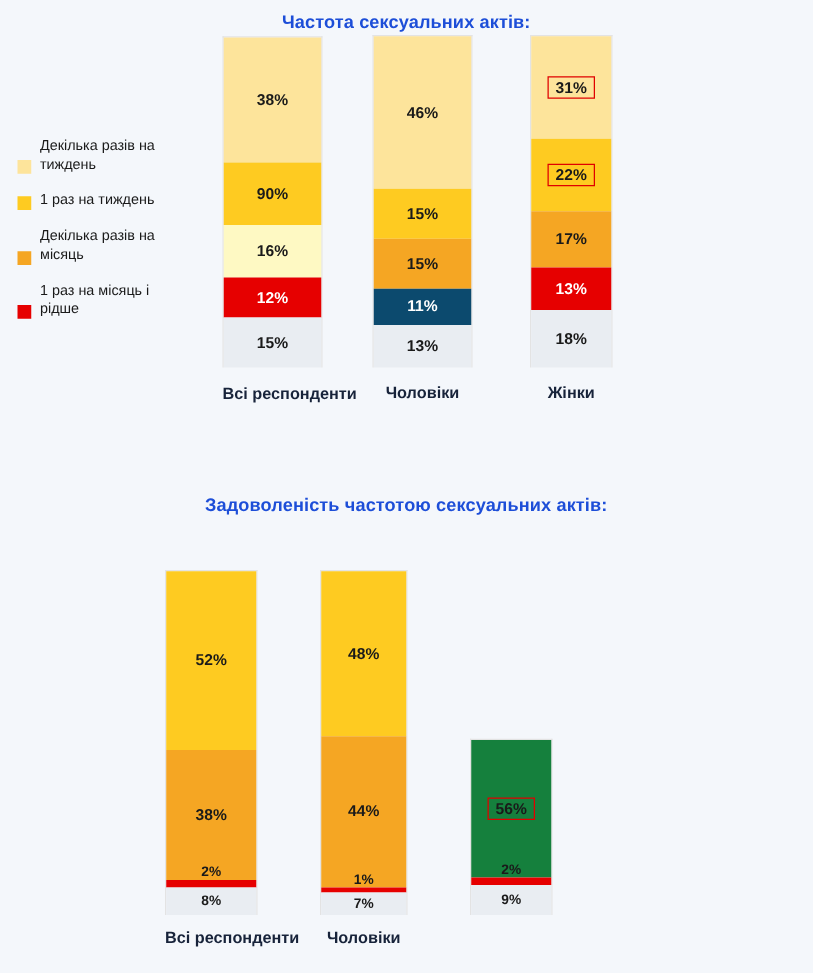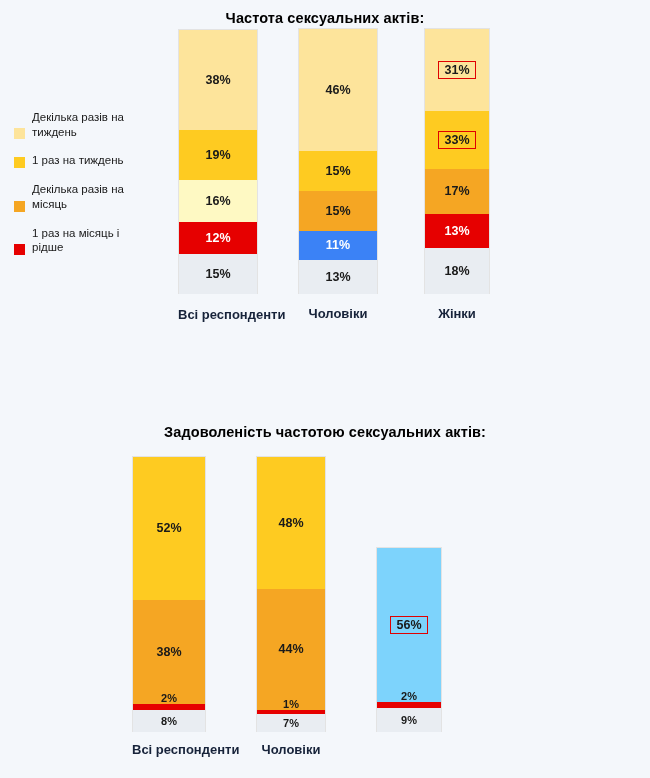--- a/index.html
+++ b/index.html
@@ -21,25 +21,25 @@
     left: 0;
     width: 650px;
   }
   #chart1 { top: 0; height: 390px; }
   #chart2 { top: 390px; height: 388px; }
 
   .chart-title {
     text-align: center;
     font-size: 14.5px;
     font-weight: bold;
-    color: #000000;
+    color: #1d4ed8;
     letter-spacing: 0.1px;
   }
   #chart1 .chart-title { margin-top: 10px; }
-  #chart2 .chart-title { margin-top: 34px; }
+  #chart2 .chart-title { margin-top: 7px; }
 
   
   .legend {
     position: absolute;
     font-size: 11.5px;
     line-height: 1.28;
     color: #1a1a1a;
   }
   .legend-row {
     display: flex;
@@ -151,21 +151,21 @@
   </div>
 
   <div class="bars" style="top:0;height:340px;">
 
     <div class="bar-group" style="left:178px;width:80px;bottom:46px;">
       <div class="bar">
         <div class="seg dark-text" style="height:100px;background:#fde49b">
           <span class="val">38%</span>
         </div>
         <div class="seg dark-text" style="height:50px;background:#fecb21">
-          <span class="val">19%</span>
+          <span class="val">90%</span>
         </div>
         <div class="seg dark-text" style="height:42px;background:#fef9c3">
           <span class="val">16%</span>
         </div>
         <div class="seg white-text" style="height:32px;background:#e60000">
           <span class="val">12%</span>
         </div>
         <div class="seg dark-text" style="height:40px;background:#e9edf2">
           <span class="val">15%</span>
         </div>
@@ -177,37 +177,37 @@
       <div class="bar">
         <div class="seg dark-text" style="height:122px;background:#fde49b">
           <span class="val">46%</span>
         </div>
         <div class="seg dark-text" style="height:40px;background:#fecb21">
           <span class="val">15%</span>
         </div>
         <div class="seg dark-text" style="height:40px;background:#f5a623">
           <span class="val">15%</span>
         </div>
-        <div class="seg white-text" style="height:29px;background:#3b82f6">
+        <div class="seg white-text" style="height:29px;background:#0c4a6e">
           <span class="val">11%</span>
         </div>
         <div class="seg dark-text" style="height:34px;background:#e9edf2">
           <span class="val">13%</span>
         </div>
       </div>
       <div class="group-label" style="top:278px;">Чоловіки</div>
     </div>
 
     <div class="bar-group" style="left:424px;width:66px;bottom:46px;">
       <div class="bar">
         <div class="seg dark-text highlight" style="height:82px;background:#fde49b">
           <span class="val">31%</span>
         </div>
         <div class="seg dark-text highlight" style="height:58px;background:#fecb21">
-          <span class="val">33%</span>
+          <span class="val">22%</span>
         </div>
         <div class="seg dark-text" style="height:45px;background:#f5a623">
           <span class="val">17%</span>
         </div>
         <div class="seg white-text" style="height:34px;background:#e60000">
           <span class="val">13%</span>
         </div>
         <div class="seg dark-text" style="height:46px;background:#e9edf2">
           <span class="val">18%</span>
         </div>
@@ -253,21 +253,21 @@
         </div>
         <div class="seg dark-text" style="height:18px;background:#e9edf2">
           <span class="val tiny-label">7%</span>
         </div>
       </div>
       <div class="group-label" style="top:286px;">Чоловіки</div>
     </div>
 
     <div class="bar-group" style="left:376px;width:66px;bottom:46px;">
       <div class="bar">
-        <div class="seg dark-text highlight" style="height:154px;background:#7dd3fc">
+        <div class="seg dark-text highlight" style="height:110px;background:#15803d">
           <span class="val">56%</span>
         </div>
         <div class="seg white-text outside" style="height:6px;background:#e60000">
           <span class="val tiny-label" style="color:#1a1a1a">2%</span>
         </div>
         <div class="seg dark-text" style="height:24px;background:#e9edf2">
           <span class="val tiny-label">9%</span>
         </div>
       </div>
       <div class="group-label" style="top:286px;">Жінки</div>

